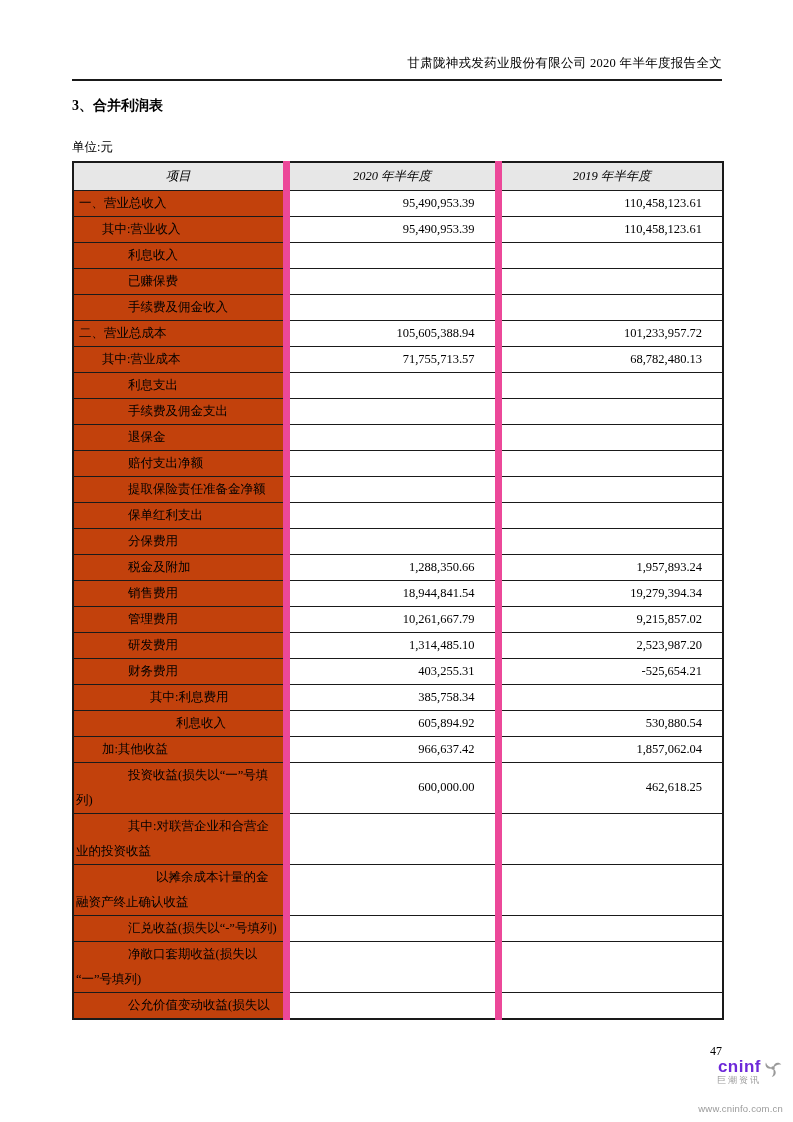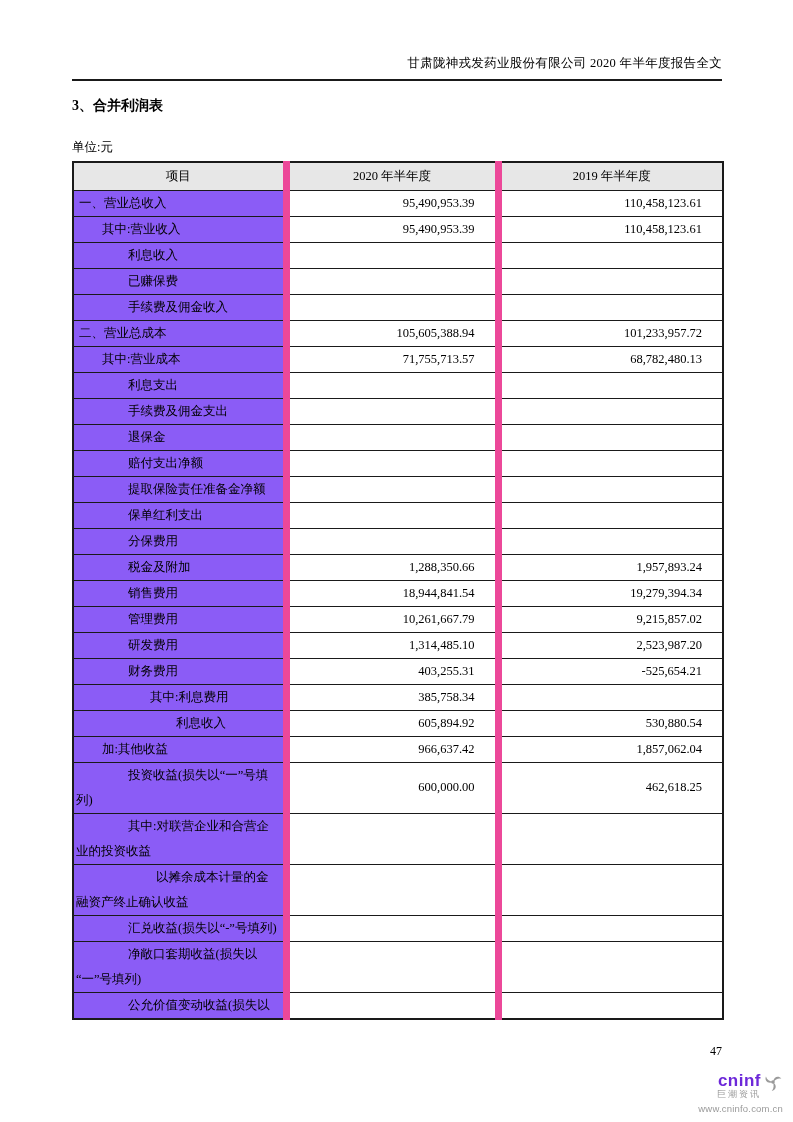--- a/index.html
+++ b/index.html
@@ -44,23 +44,24 @@
     font-size: 12.5px;
     font-weight: normal;
     line-height: 25px;
     vertical-align: middle;
   }
   table.fin td + td, table.fin th + th { border-left: 7px solid #ec4899; }
   table.fin thead th {
     height: 28px;
     background: #e7e7e7;
     text-align: center;
+    font-style: italic;
   }
   td.label-cell {
-    background: #8b5cf6;
+    background: #c2410c;
     padding: 0 2px;
     text-align: left;
     overflow: hidden;
   }
   td.value-cell {
     background: #ffffff;
     padding: 0 20px;
     text-align: right;
   }
   .ind-0 { text-indent: 3px; }
@@ -90,21 +91,21 @@
     gap: 2px;
   }
   .brand-text {
     font-size: 17px;
     font-weight: bold;
     letter-spacing: 0.5px;
     color: #6d28d9;
   }
   .swirl { width: 20px; height: 20px; }
   .brand-cn { font-size: 9px; letter-spacing: 2px; margin-right: 22px; margin-top: -2px; }
-  .brand-url { font-size: 9.5px; margin-top: 4px; letter-spacing: 0.2px; }
+  .brand-url { font-size: 9.5px; margin-top: 18px; letter-spacing: 0.2px; }
 </style>
 </head>
 <body>
 
 <div class="content">
 
   <div class="doc-header">甘肃陇神戎发药业股份有限公司 2020 年半年度报告全文</div>
 
   <div class="section-title">3、合并利润表</div>
 

